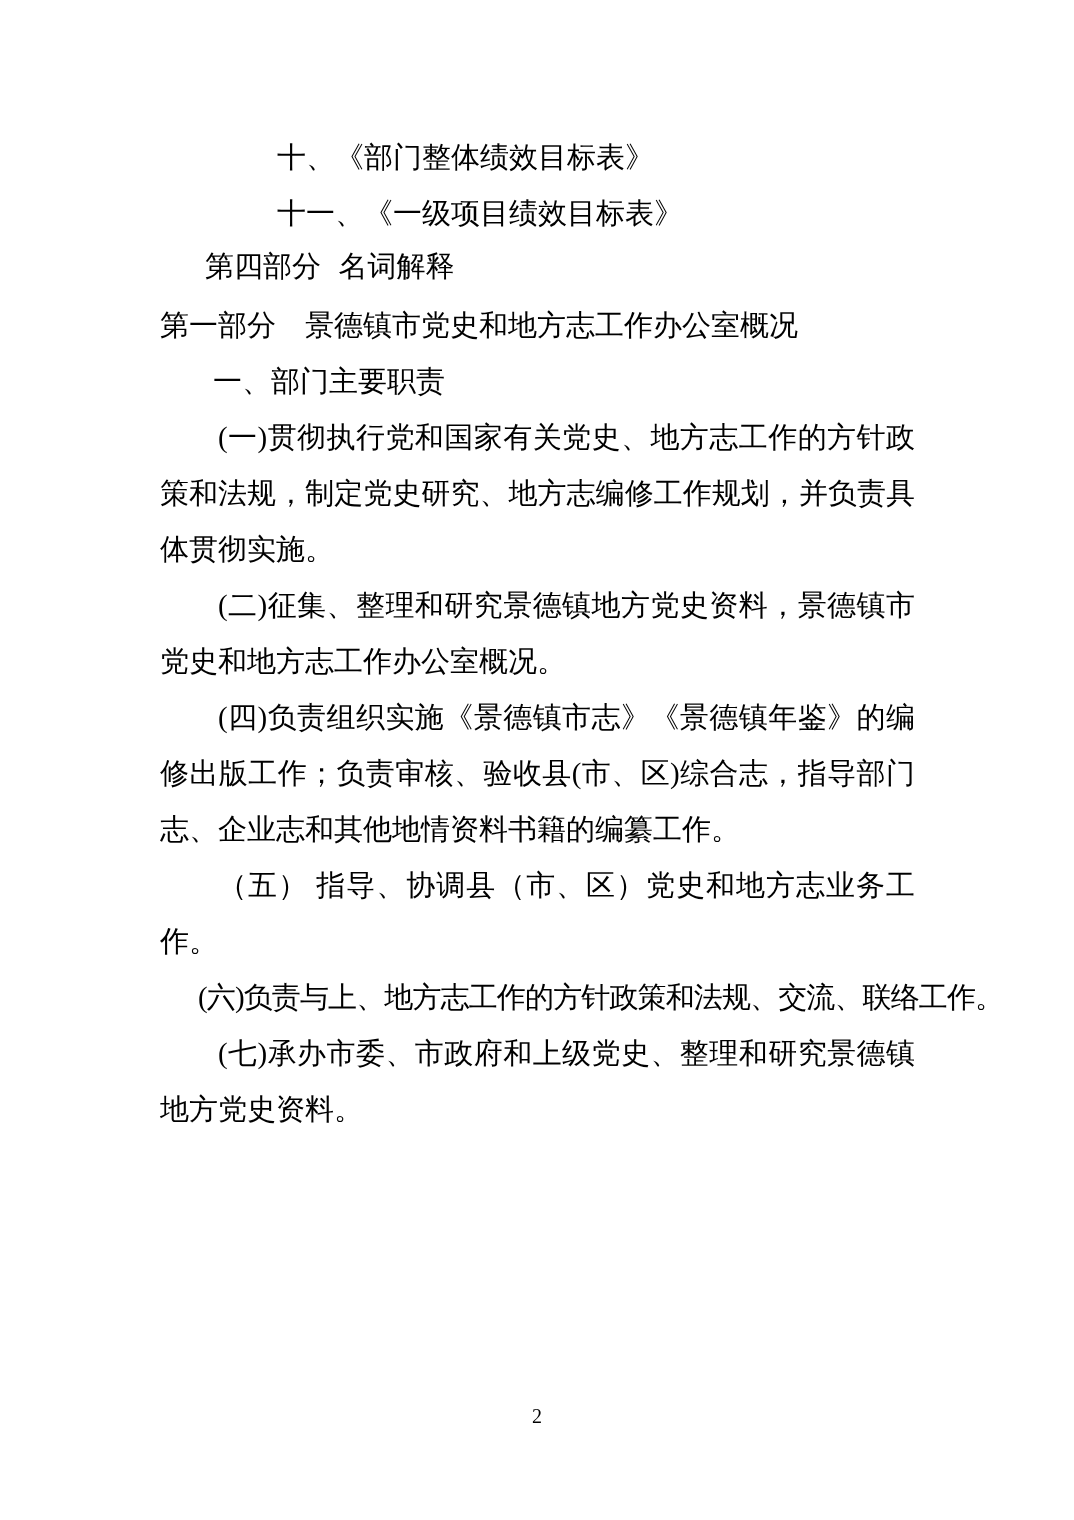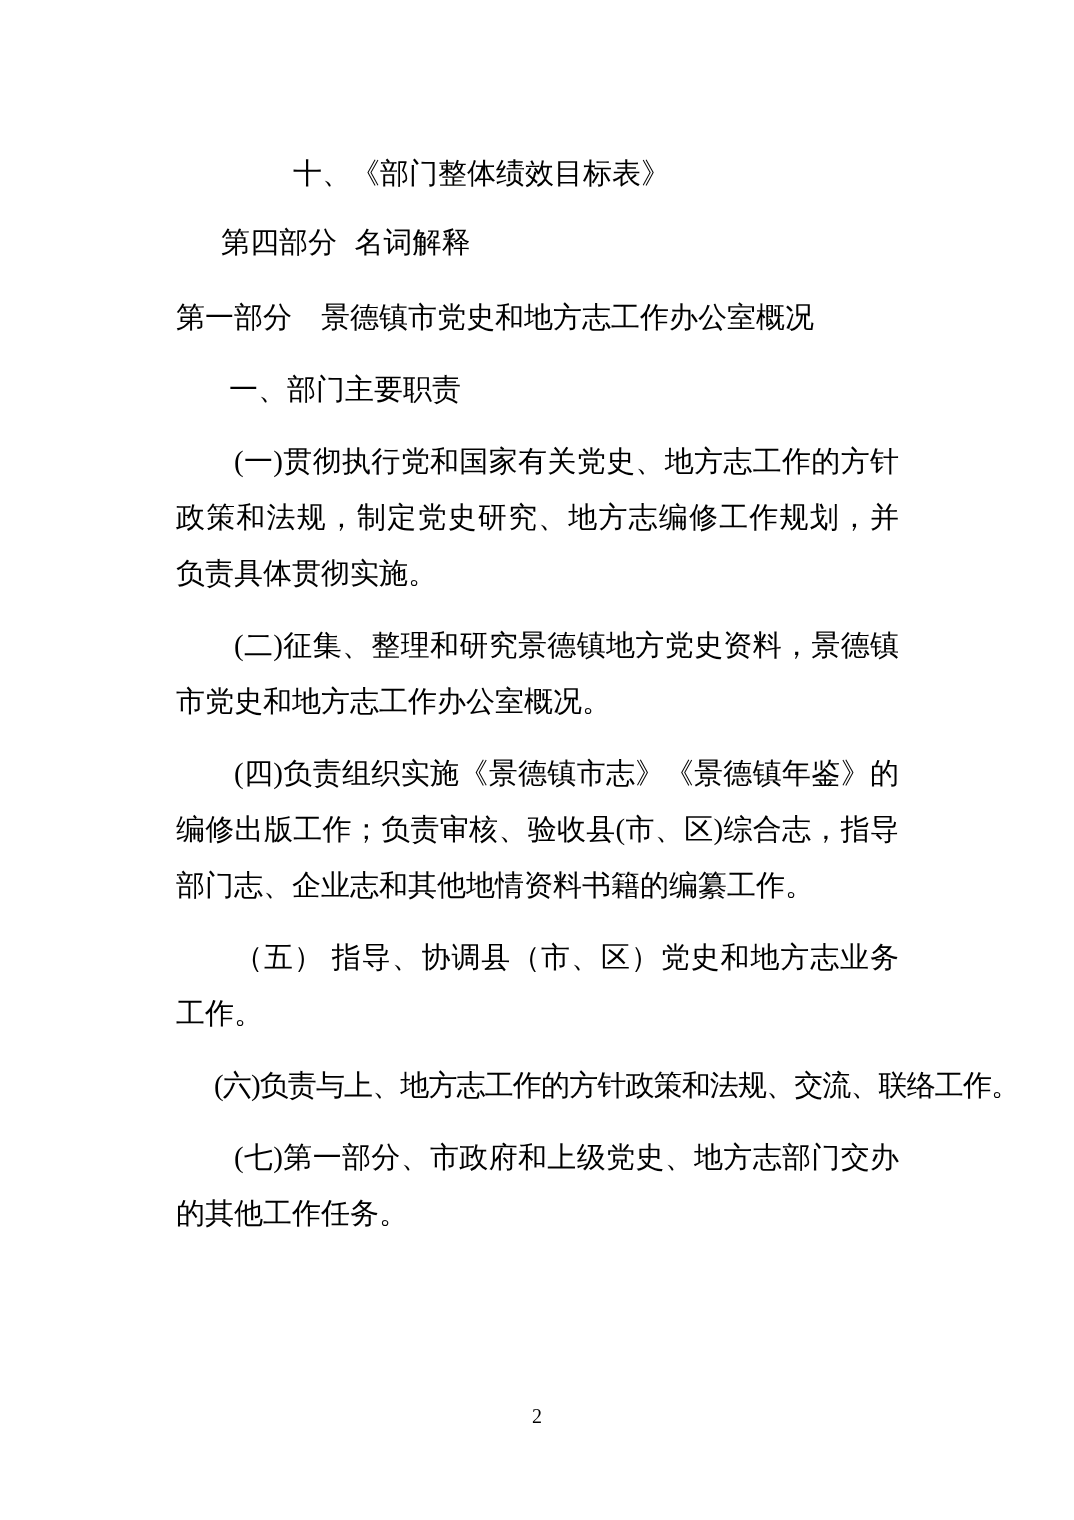--- a/index.html
+++ b/index.html
@@ -19,21 +19,21 @@
     position: absolute;
     left: 160px;
     top: 129px;
     width: 755px;
   }
 
   .content p,
   .content h1,
   .content h2,
   .content h3 {
-    margin: 16px;
+    margin: 0;
     padding: 0;
     font-weight: normal;
     font-size: 29px;
     line-height: 56px;
   }
 
   
   .toc-line { text-indent: 117px; }
 
   
@@ -74,20 +74,21 @@
 </head>
 <body>
 
 <div class="page">
   <div class="content">
 
     <div class="toc">
 
         <p class="toc-line">十、《部门整体绩效目标表》</p>
 
+        <p class="toc-line">十一、《一级项目绩效目标表》</p>
       </div>
 
     <h2 class="heading h-part4">第四部分 名词解释</h2>
 
     <h1 class="heading h-part1">第一部分　景德镇市党史和地方志工作办公室概况</h1>
 
     <h3 class="heading h-sec">一、部门主要职责</h3>
 
     <div class="body">
 
@@ -95,19 +96,19 @@
 
         <p class="para">(二)征集、整理和研究景德镇地方党史资料，景德镇市党史和地方志工作办公室概况。</p>
 
 
         <p class="para">(四)负责组织实施《景德镇市志》《景德镇年鉴》的编修出版工作；负责审核、验收县(市、区)综合志，指导部门志、企业志和其他地情资料书籍的编纂工作。</p>
 
         <p class="para">（五） 指导、协调县（市、区）党史和地方志业务工作。</p>
 
         <p class="para">(六)负责与上、地方志工作的方针政策和法规、交流、联络工作。</p>
 
-        <p class="para">(七)第一部分、市政府和上级党史、地方志部门交办的其他工作任务。</p>
+        <p class="para">(七)承办市委、市政府和上级党史、整理和研究景德镇地方党史资料。</p>
       </div>
 
   </div>
 
   <div class="footer">2</div>
 </div>
 
 </body></html>

